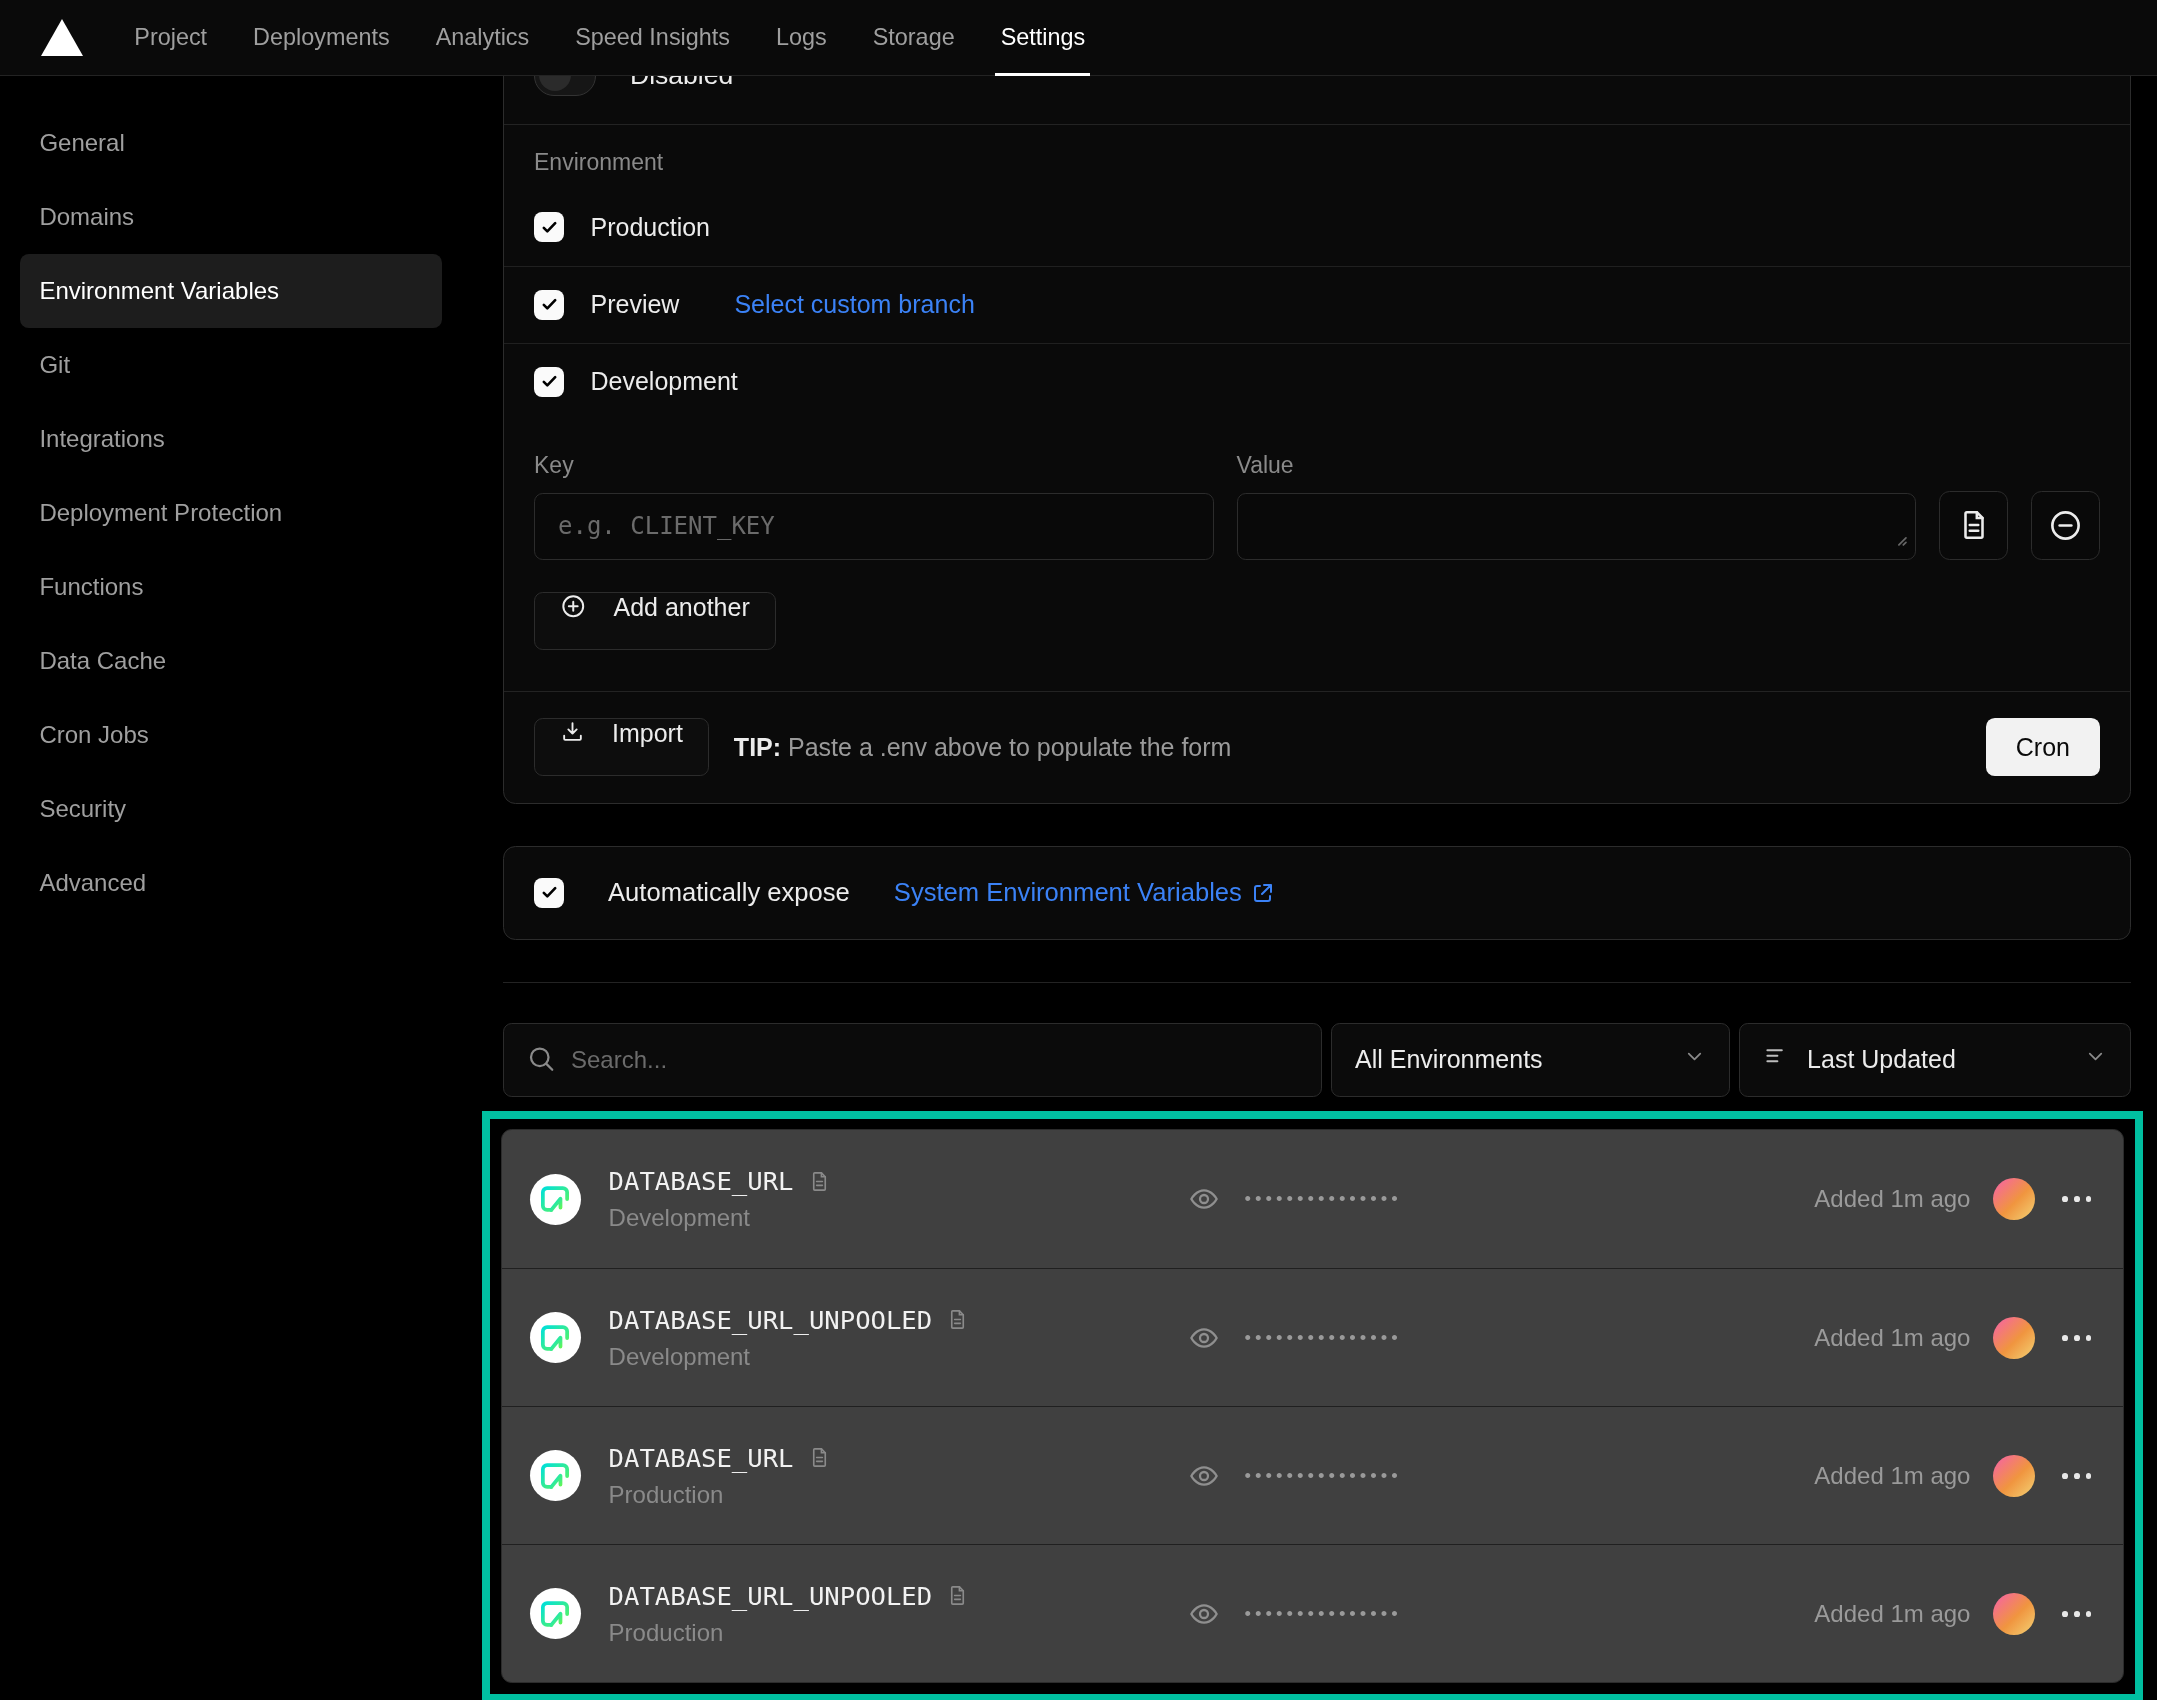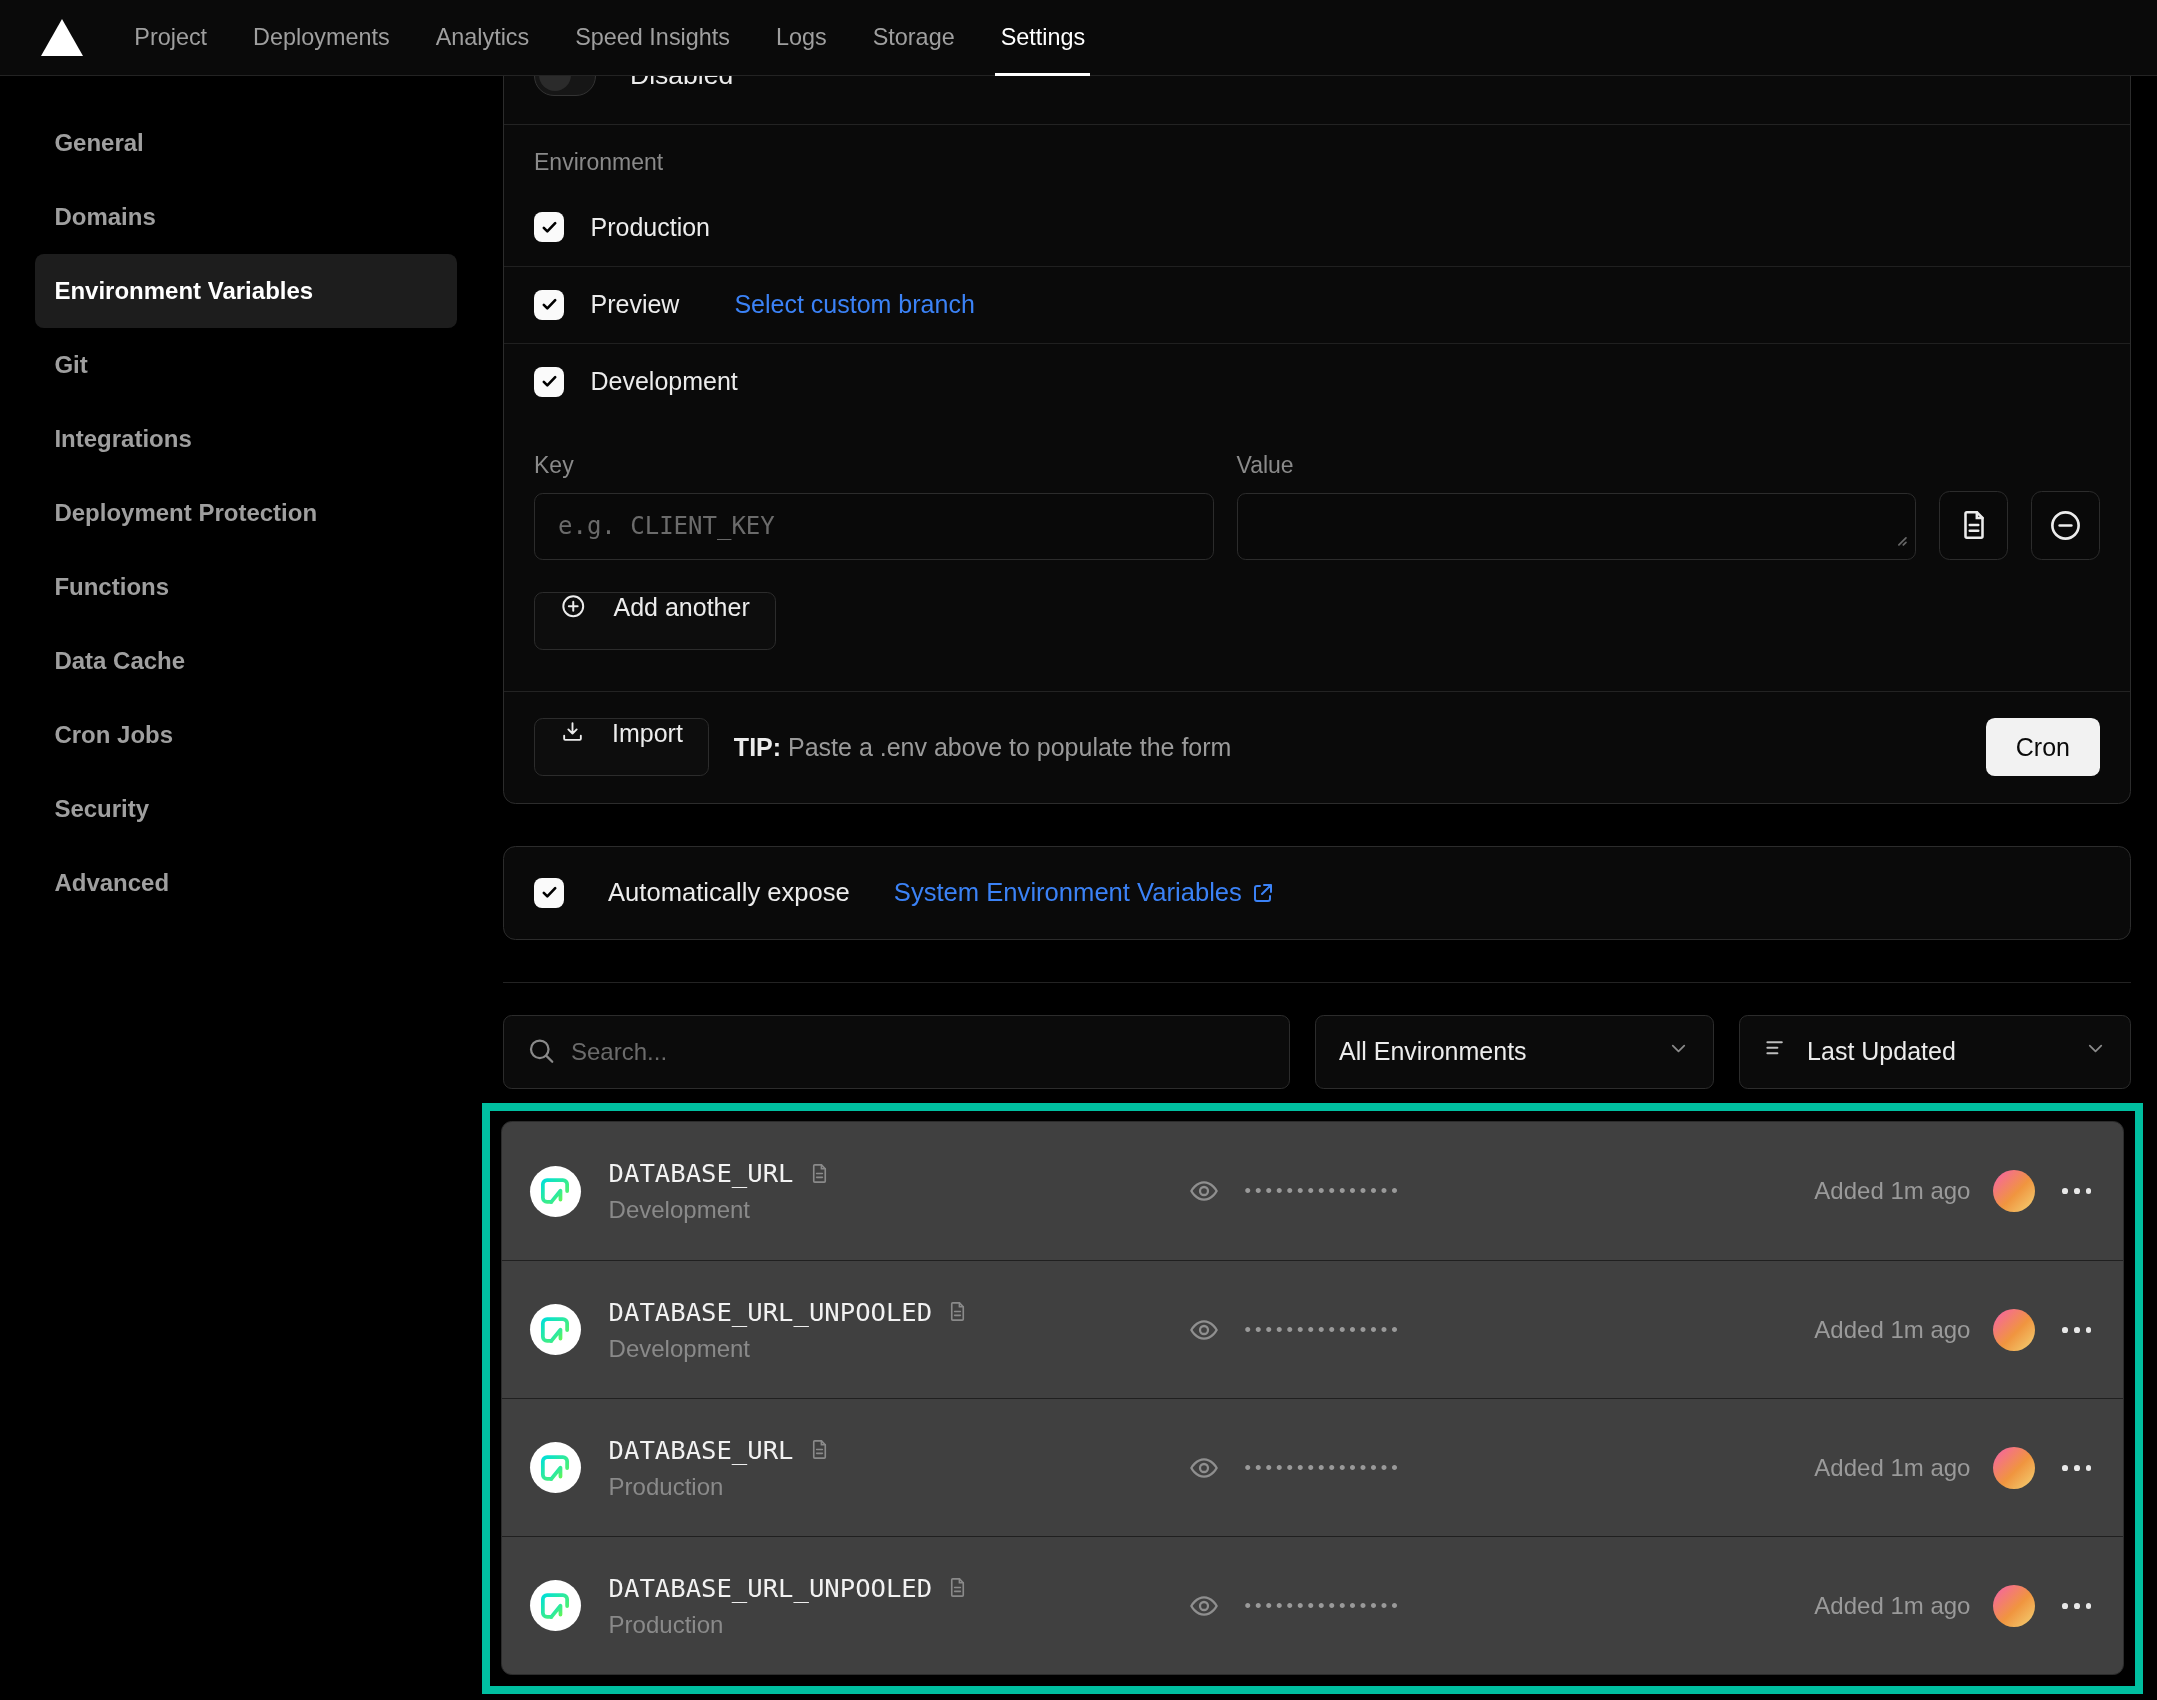--- a/index.html
+++ b/index.html
@@ -23,21 +23,21 @@
   .nav-item {
     font-size:23.4px; color:#9f9f9f; cursor:pointer; position:relative;
     height:76px; display:flex; align-items:center;
   }
   .nav-item.active { color:#fff; }
   .nav-item.active::after {
     content:""; position:absolute; left:-5.3px; right:-5.3px; bottom:0;
     height:2.6px; background:#fff;
   }
   
-  .sidebar { position:absolute; top:76px; left:35px; width:422px; padding-top:30px;font-weight:bold; }
+  .sidebar { position:absolute; top:76px; left:20px; width:422px; padding-top:30px; }
   .side-item {
     height:74px; display:flex; align-items:center; padding-left:19.4px;
     font-size:24px; color:#9f9f9f; border-radius:8.8px; cursor:pointer;
   }
   .side-item.active { background:#1d1d1d; color:#fff; }
   
   .main { position:absolute; left:503px; top:76px; width:1628px; }
   .card {
     background:#0a0a0a; border:0.9px solid #2c2c2c; border-radius:12.4px;
   }
@@ -102,21 +102,21 @@
   .card-expose {
     margin-top:42px; height:94px; padding:0 30px;
     display:flex; align-items:center; gap:44px;
   }
   .expose-text { font-size:25.6px; color:#ececec; }
   .expose-link {
     font-size:25.6px; color:#3b82f6; display:inline-flex; align-items:center; gap:8.8px; cursor:pointer;
   }
   .section-divider { margin:42px 0 0; }
   
-  .filter-row { margin-top:32px; display:flex; gap:25px; height:74px;justify-content:flex-end; }
+  .filter-row { margin-top:40px; display:flex; gap:9px; height:74px;justify-content:flex-end; }
   .search-box { position:relative; flex:1; }
   .search-box .search-icon {
     position:absolute; left:23px; top:50%; transform:translateY(-50%); color:#8a8a8a;
   }
   .search-input {
     width:100%; height:100%; border-radius:8.8px; border:0.9px solid #2c2c2c;
     background:#0b0b0b; padding:0 23px 0 67px; font-size:24px; color:#ececec;
     font-family:"Liberation Sans", sans-serif; outline:none;
   }
   .search-input::placeholder { color:#6b6b6b; }

